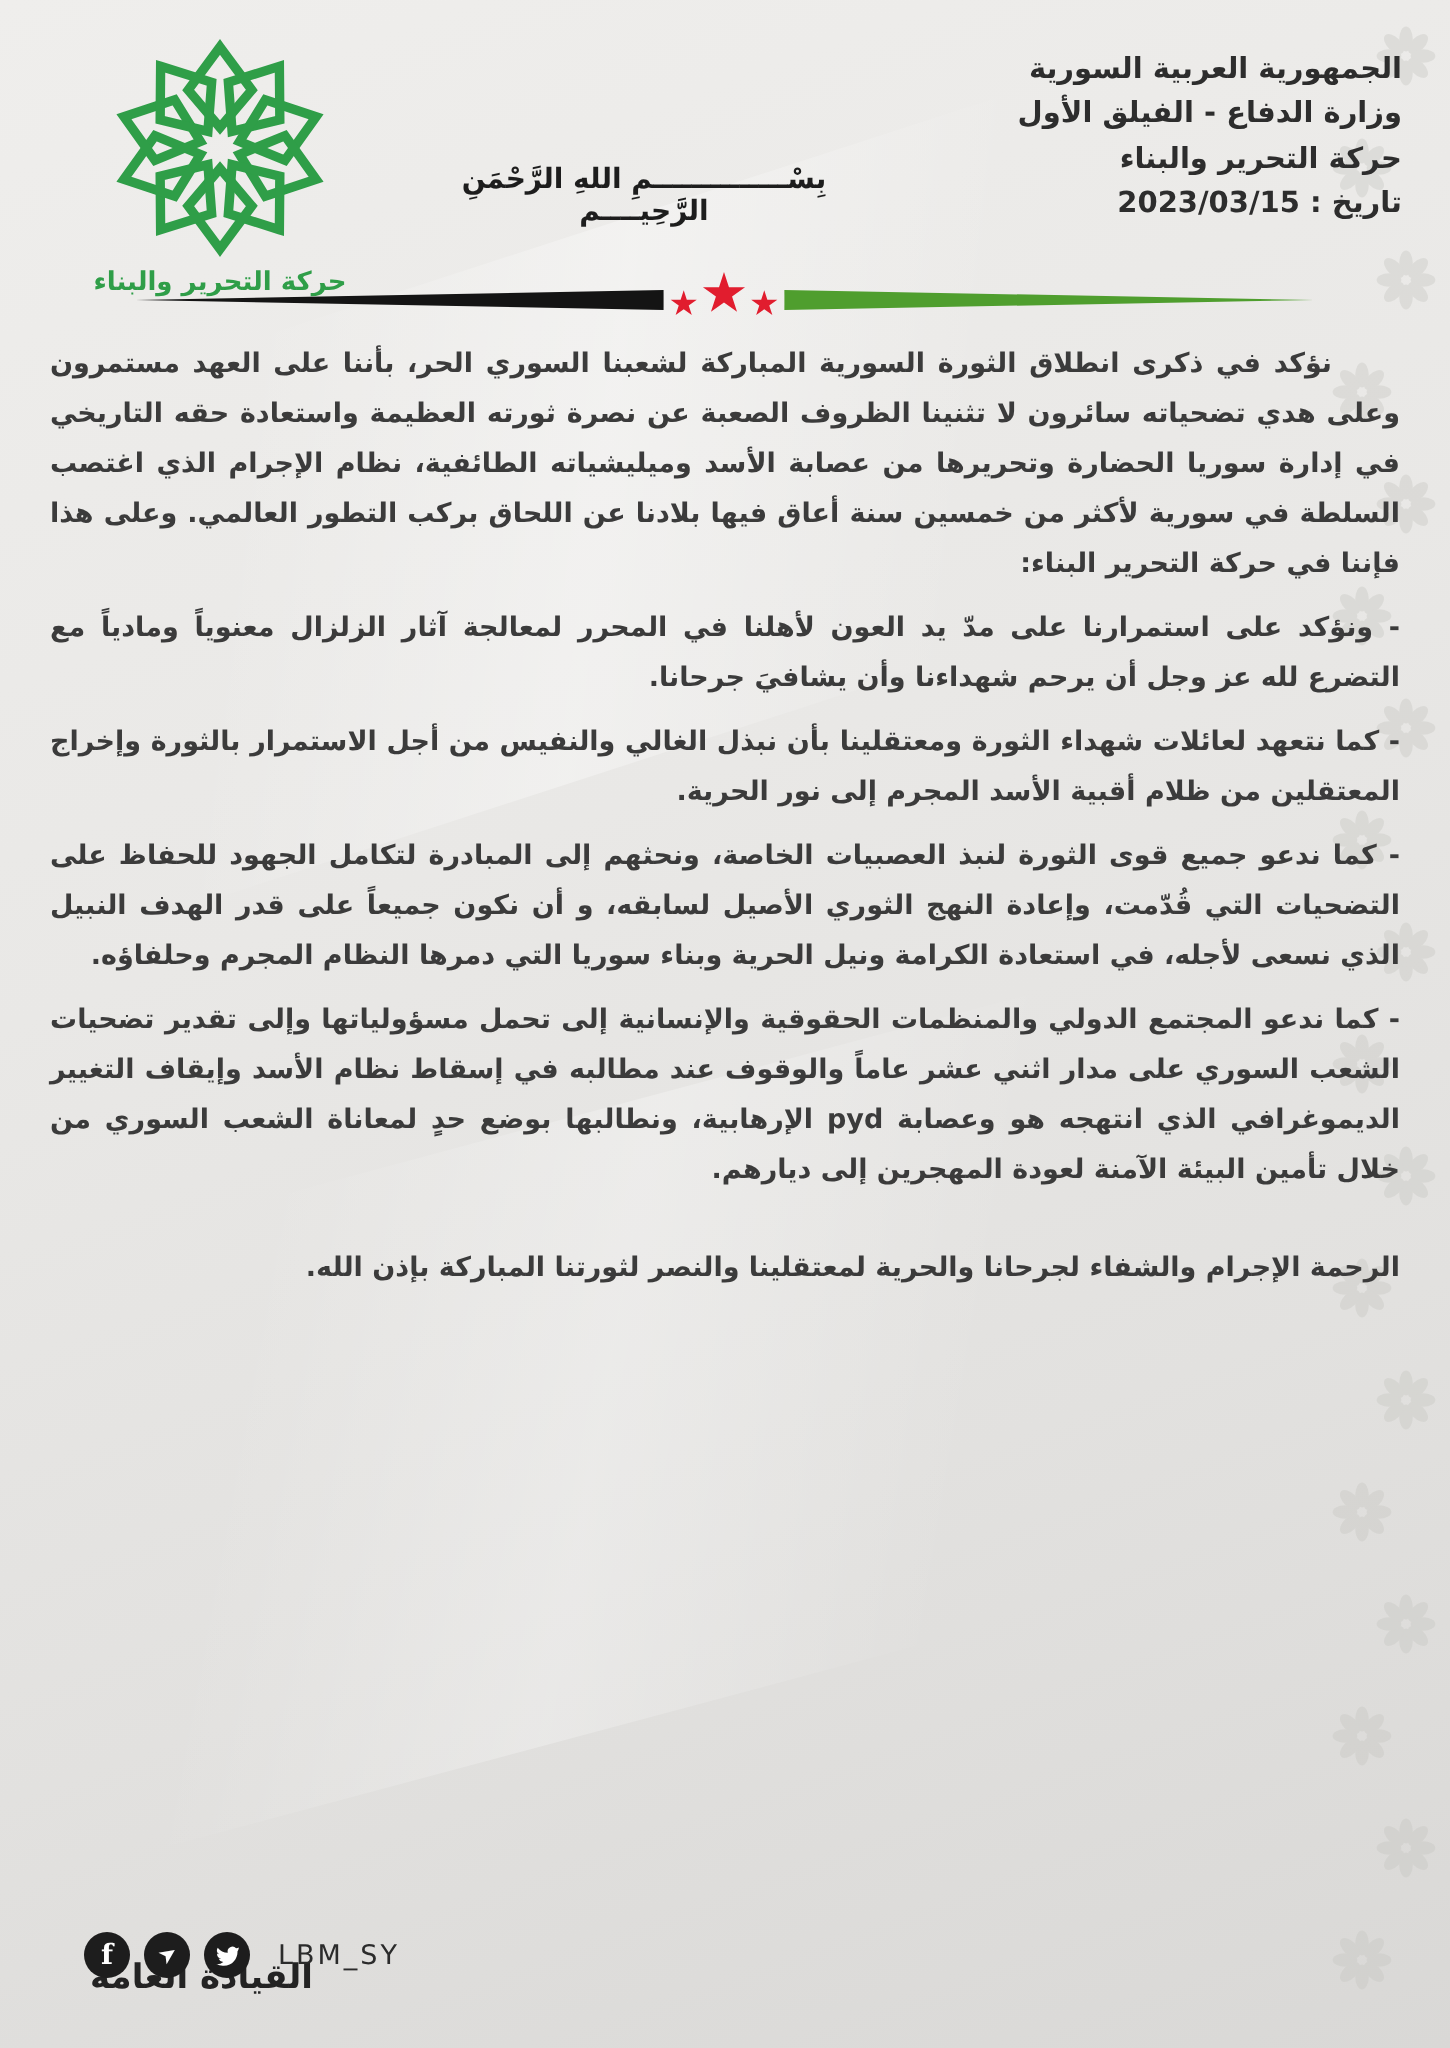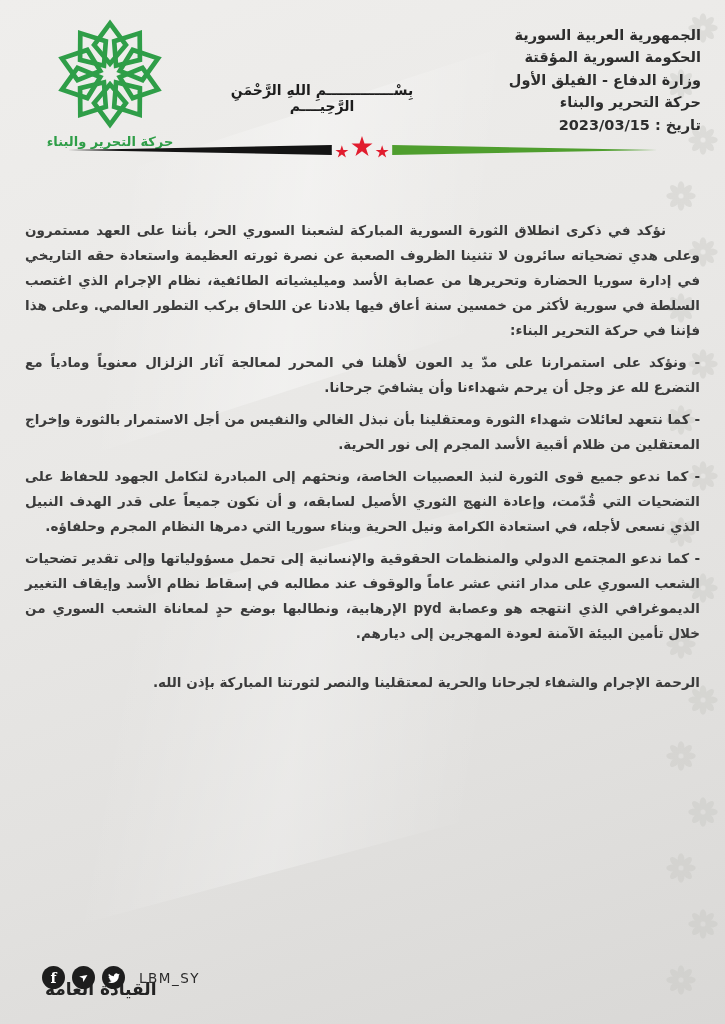--- a/index.html
+++ b/index.html
@@ -25,21 +25,21 @@
     font-weight:700;font-size:14.5px;line-height:1.55;color:#2d2d2d;}
   .header-block div{white-space:nowrap;}
 
   .bismillah{position:absolute;top:82px;left:222px;width:200px;text-align:center;
     direction:rtl;font-size:14px;color:#1d1d1d;font-weight:700;}
 
   .divider{position:absolute;top:134px;left:68px;right:68px;height:32px;}
   .divider svg{width:100%;height:100%;display:block;}
 
   .body-text{position:absolute;top:170px;right:25px;left:25px;direction:rtl;
-    text-align:justify;color:#3b3b3b;font-weight:700;font-size:13.5px;line-height:1.85;margin-top:48px;}
+    text-align:justify;color:#3b3b3b;font-weight:700;font-size:13.5px;line-height:1.85;}
   .body-text p{margin:0 0 7px 0;}
   .body-text p.intro{text-indent:34px;}
   .body-text p.closing{margin-top:24px;}
 
   .signature{position:absolute;left:45px;top:979px;font-size:17px;font-weight:800;
     color:#232323;direction:rtl;}
 
   .footer{position:absolute;left:42px;top:966px;display:flex;align-items:center;gap:7px;direction:ltr;}
   .social-circle{width:23px;height:23px;border-radius:50%;display:flex;align-items:center;
     justify-content:center;color:#fff;}
@@ -103,21 +103,20 @@
         <path d="M0,-54 L17,-31 L0,-11 L-17,-31 Z" transform="rotate(252)"></path>
         <path d="M0,-54 L17,-31 L0,-11 L-17,-31 Z" transform="rotate(288)"></path>
         <path d="M0,-54 L17,-31 L0,-11 L-17,-31 Z" transform="rotate(324)"></path>
       </g>
     </svg>
     <div class="logo-caption" style="color:#2f9e48">حركة التحرير والبناء</div>
   </div>
 
   <div class="header-block">
     <div>الجمهورية العربية السورية</div>
-    <div>الحكومة السورية المؤقتة</div>
     <div>وزارة الدفاع - الفيلق الأول</div>
     <div>حركة التحرير والبناء</div>
     <div>تاريخ : 2023/03/15</div>
   </div>
 
   <div class="bismillah">بِسْــــــــــــــمِ اللهِ الرَّحْمَنِ الرَّحِيــــم</div>
 
   <div class="divider">
     <svg viewBox="0 0 585 32" preserveAspectRatio="none">
       <polygon points="0,16 262,11 262,21" fill="#141414"></polygon>

